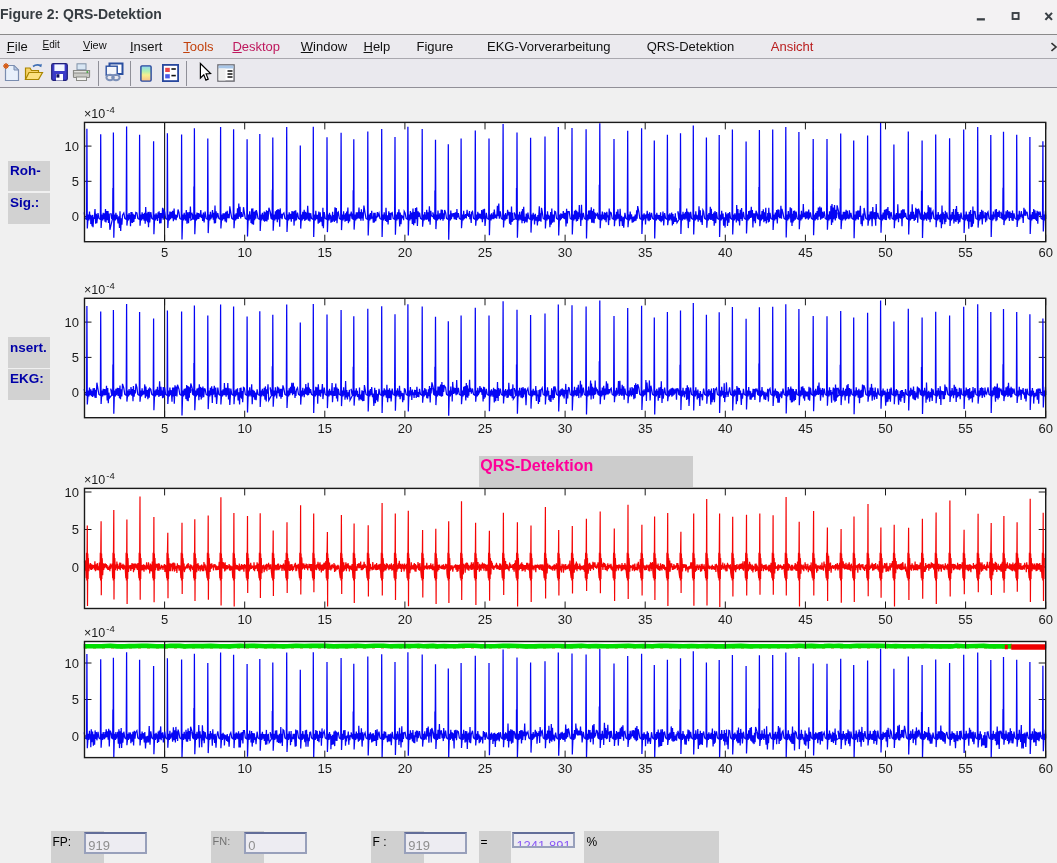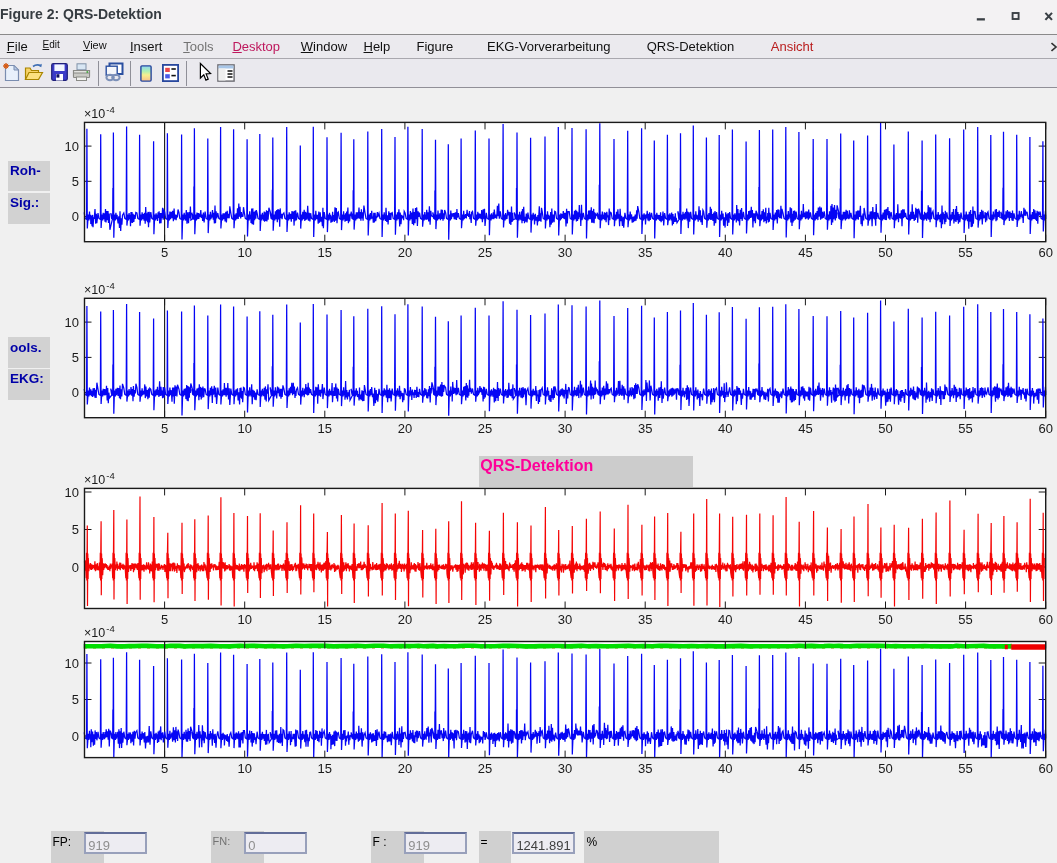--- a/index.html
+++ b/index.html
@@ -23,21 +23,21 @@
 <div style="position:absolute;left:129.8px;top:61px;width:1px;height:25px;background:#8f8f98"></div>
 <div style="position:absolute;left:185.6px;top:61px;width:1px;height:25px;background:#8f8f98"></div>
 <svg style="position:absolute;left:1051px;top:42px" width="6" height="10" viewBox="0 0 6 10">
     <path d="M0.5 1 L5 5 L0.5 9" fill="none" stroke="#333" stroke-width="1.6"></path>
   </svg>
 
 <div style="position:absolute;left:6.8px;top:39px;font-size:13px;color:#111"><span style="text-decoration:underline">F</span>ile</div>
 <div style="position:absolute;left:42.5px;top:39px;font-size:10px;color:#111"><span style="text-decoration:underline">E</span>dit</div>
 <div style="position:absolute;left:83px;top:39px;font-size:11px;color:#111"><span style="text-decoration:underline">V</span>iew</div>
 <div style="position:absolute;left:129.9px;top:39px;font-size:13px;color:#111"><span style="text-decoration:underline">I</span>nsert</div>
-<div style="position:absolute;left:183.2px;top:39px;font-size:13px;color:#737373"><span style="text-decoration:underline">T</span>ools</div>
+<div style="position:absolute;left:183.2px;top:39px;font-size:13px;color:#c2410c"><span style="text-decoration:underline">T</span>ools</div>
 <div style="position:absolute;left:232.4px;top:39px;font-size:13px;color:#be185d"><span style="text-decoration:underline">D</span>esktop</div>
 <div style="position:absolute;left:300.8px;top:39px;font-size:13px;color:#111"><span style="text-decoration:underline">W</span>indow</div>
 <div style="position:absolute;left:363.5px;top:39px;font-size:13px;color:#111"><span style="text-decoration:underline">H</span>elp</div>
 <div style="position:absolute;left:416.5px;top:39px;font-size:13px;color:#111">Figure</div>
 <div style="position:absolute;left:487.0px;top:39px;font-size:13px;color:#111">EKG-Vorverarbeitung</div>
 <div style="position:absolute;left:646.7px;top:39px;font-size:13px;color:#111">QRS-Detektion</div>
 <div style="position:absolute;left:770.8px;top:39px;font-size:13px;color:#b91c1c">Ansicht</div>
 <svg style="position:absolute;left:2px;top:62px" width="19" height="20" viewBox="0 0 19 20">
 <path d="M3.5 3.5 L12 3.5 L16.5 8 L16.5 18.5 L3.5 18.5 Z" fill="#e8f0fb" stroke="#7a8db0" stroke-width="1.2"></path>
 <path d="M12 3.5 L12 8 L16.5 8 Z" fill="#b9cbe8" stroke="#7a8db0" stroke-width="1"></path>
@@ -306,31 +306,31 @@
 <text x="79" y="704.0" font-size="13" fill="#1a1a1a" text-anchor="end">5</text>
 <text x="79" y="667.5" font-size="13" fill="#1a1a1a" text-anchor="end">10</text>
 <text x="84" y="637.0" font-size="12.5" fill="#1a1a1a">×10</text>
 <text x="106.3" y="632.0" font-size="9.5" fill="#1a1a1a">-4</text>
 </svg>
 <div style="position:absolute;left:8.1px;top:161.3px;width:41.8px;height:29.9px;background:#d2d2d2"></div>
 <div style="position:absolute;left:9.9px;top:163.3px;font-size:13.5px;font-weight:bold;color:#0000a8">Roh-</div>
 <div style="position:absolute;left:8.1px;top:193.3px;width:41.8px;height:30.6px;background:#d2d2d2"></div>
 <div style="position:absolute;left:9.9px;top:195.3px;font-size:13.5px;font-weight:bold;color:#0000a8">Sig.:</div>
 <div style="position:absolute;left:8.1px;top:337.0px;width:41.8px;height:30.6px;background:#d2d2d2"></div>
-<div style="position:absolute;left:9.9px;top:339.6px;font-size:13.5px;font-weight:bold;color:#0000a8">ools.</div>
+<div style="position:absolute;left:9.9px;top:339.6px;font-size:13.5px;font-weight:bold;color:#0000a8">nsert.</div>
 <div style="position:absolute;left:8.1px;top:369.3px;width:41.8px;height:30.3px;background:#d2d2d2"></div>
 <div style="position:absolute;left:9.9px;top:371.0px;font-size:13.5px;font-weight:bold;color:#0000a8">EKG:</div>
 <div style="position:absolute;left:478.7px;top:456.2px;width:213.9px;height:31.1px;background:#cccccc"></div>
 <div style="position:absolute;left:480.3px;top:456.8px;font-size:16px;font-weight:bold;color:#ff0099">QRS-Detektion</div>
 <div style="position:absolute;left:50.8px;top:831.3px;width:52.8px;height:31.7px;background:#d0d0d0"></div>
 <div style="position:absolute;left:210.8px;top:831.3px;width:52.8px;height:31.7px;background:#d0d0d0"></div>
 <div style="position:absolute;left:370.8px;top:831.3px;width:52.8px;height:31.7px;background:#d0d0d0"></div>
 <div style="position:absolute;left:478.5px;top:831.3px;width:32.7px;height:31.7px;background:#d0d0d0"></div>
 <div style="position:absolute;left:584.4px;top:831.3px;width:135.1px;height:31.7px;background:#d0d0d0"></div>
 <div style="position:absolute;left:52.5px;top:834.5px;font-size:12px;color:#000">FP:</div>
 <div style="position:absolute;left:212.5px;top:834.5px;font-size:11px;color:#737373">FN:</div>
 <div style="position:absolute;left:372.5px;top:834.5px;font-size:12px;color:#000">F :</div>
 <div style="position:absolute;left:480.4px;top:834.5px;font-size:12px;color:#000">=</div>
 <div style="position:absolute;left:586.4px;top:834.5px;font-size:12px;color:#000">%</div>
 <div style="position:absolute;left:83.7px;top:831.9px;width:63.0px;height:22.6px;background:#edecf2;border:2px solid #98a0bb;border-top-color:#626d99;box-sizing:border-box;font-size:13px;color:#8f8f8f;padding:4.5px 0 0 2.5px;overflow:hidden">919</div>
 <div style="position:absolute;left:243.7px;top:831.9px;width:63.0px;height:22.6px;background:#edecf2;border:2px solid #98a0bb;border-top-color:#626d99;box-sizing:border-box;font-size:13px;color:#8f8f8f;padding:4.5px 0 0 2.5px;overflow:hidden">0</div>
 <div style="position:absolute;left:403.7px;top:831.9px;width:63.0px;height:22.6px;background:#edecf2;border:2px solid #98a0bb;border-top-color:#626d99;box-sizing:border-box;font-size:13px;color:#8f8f8f;padding:4.5px 0 0 2.5px;overflow:hidden">919</div>
-<div style="position:absolute;left:511.9px;top:831.9px;width:62.8px;height:22px;background:#edecf2;border:2px solid #98a0bb;border-top-color:#626d99;box-sizing:border-box;font-size:13px;color:#404040;padding:4.5px 0 0 2.5px;overflow:hidden">1241.891</div>
+<div style="position:absolute;left:511.9px;top:831.9px;width:62.8px;height:16px;background:#edecf2;border:2px solid #98a0bb;border-top-color:#626d99;box-sizing:border-box;font-size:13px;color:#8b5cf6;padding:4.5px 0 0 2.5px;overflow:hidden">1241.891</div>
 
 </body></html>

